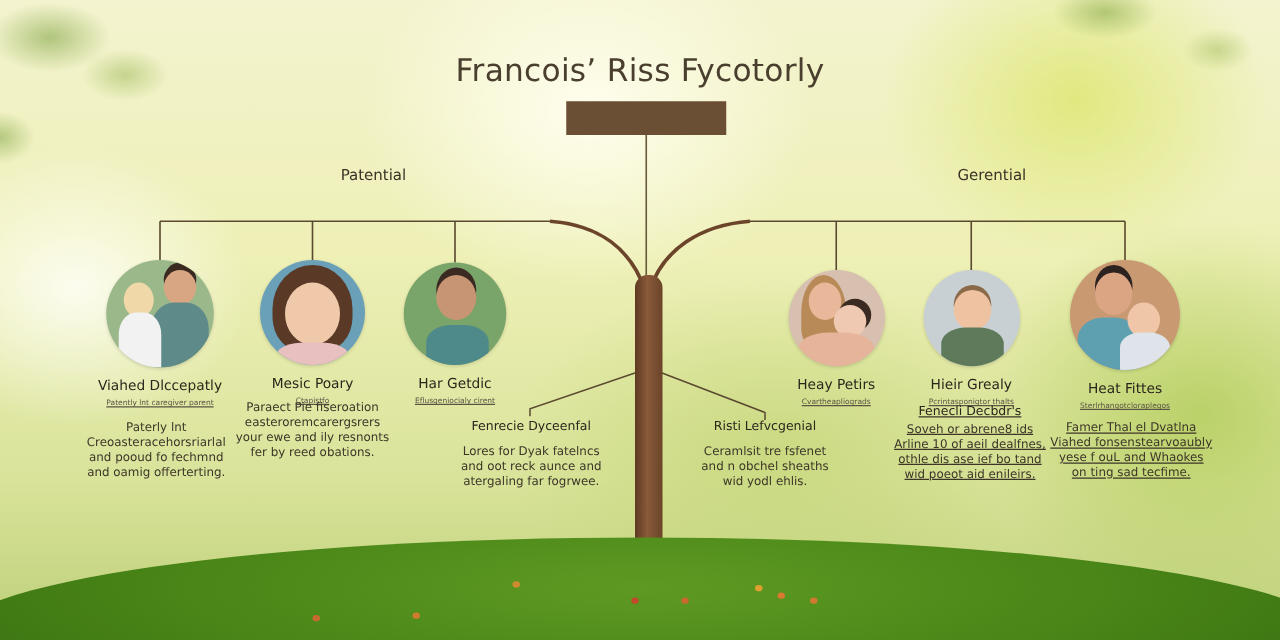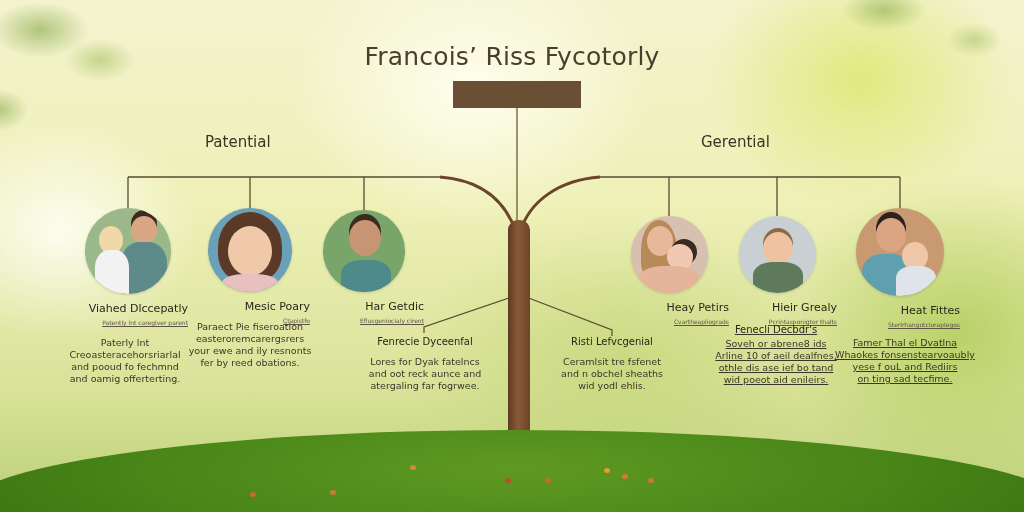--- a/index.html
+++ b/index.html
@@ -15,22 +15,22 @@
   .leaves-tl{position:absolute;left:-20px;top:-10px;width:200px;height:160px;
     background:radial-gradient(ellipse 70px 40px at 60px 40px, rgba(120,160,60,0.55), rgba(120,160,60,0) 70%),
                radial-gradient(ellipse 50px 30px at 120px 70px, rgba(140,175,70,0.45), rgba(140,175,70,0) 70%),
                radial-gradient(ellipse 40px 30px at 20px 120px, rgba(120,160,60,0.5), rgba(120,160,60,0) 70%);}
   .leaves-tr{position:absolute;right:0;top:-10px;width:200px;height:100px;
     background:radial-gradient(ellipse 60px 30px at 60px 20px, rgba(120,160,60,0.5), rgba(120,160,60,0) 70%),
                radial-gradient(ellipse 40px 25px at 150px 50px, rgba(140,175,70,0.4), rgba(140,175,70,0) 70%);}
   .title{position:absolute;left:0;width:1024px;top:42px;text-align:center;font-size:25px;color:#4a3f2e;letter-spacing:0.2px;}
   .root-box{position:absolute;left:453px;top:81px;width:128px;height:27px;background:#6b4f35;}
   svg.lines{position:absolute;left:0;top:0;}
-  .group-label{position:absolute;font-size:15px;color:#3a3326;text-align:left;width:120px;}
-  .node{position:absolute;text-align:right;}
+  .group-label{position:absolute;font-size:12px;color:#3a3326;text-align:right;width:120px;}
+  .node{position:absolute;text-align:center;}
   .avatar{border-radius:50%;overflow:hidden;position:relative;margin:0 auto;box-shadow:0 1px 3px rgba(0,0,0,0.15);}
   .node-name{font-size:11px;color:#2b261c;margin-top:8px;white-space:nowrap;}
   .node-sub{font-size:6px;color:#5b5444;margin-top:4px;text-decoration:underline;white-space:nowrap;}
   .desc{position:absolute;text-align:center;font-size:9.5px;line-height:12px;color:#3d3628;}
   .desc .h{font-size:10px;color:#2b261c;margin-bottom:8px;}
   .trunk{position:absolute;left:508px;top:220px;width:22px;height:222px;
     background:linear-gradient(90deg,#5e3a22,#8a5a3a 45%,#6b4429);border-radius:10px 10px 4px 4px;}
   .ground{position:absolute;left:-40px;top:430px;width:1110px;height:200px;border-radius:50% 50% 0 0 / 40% 40% 0 0;
     background:radial-gradient(ellipse 600px 120px at 50% 20%, #5e9a22, #4a8618 60%, #3c7512);}
   .leaf{position:absolute;width:6px;height:5px;border-radius:50%;}
@@ -163,22 +163,22 @@
 <div class="desc" style="left:706px;top:324px;width:140px;text-decoration:underline;">
   <div class="h" style="margin-bottom:2px;">Fenecli Decbdr's</div>
   <div>Soveh or abrene8 ids</div>
   <div>Arline 10 of aeil dealfnes,</div>
   <div>othle dis ase ief bo tand</div>
   <div>wid poeot aid enileirs.</div>
 </div>
 
 <div class="desc" style="left:835px;top:337px;width:140px;text-decoration:underline;">
   <div style="font-size:9.5px;">Famer Thal el Dvatlna</div>
-  <div>Whaokes fonsenstearvoaubly</div>
-  <div>yese f ouL and Rediirs</div>
+  <div>Viahed fonsenstearvoaubly</div>
+  <div>yese f ouL and Whaokes</div>
   <div>on ting sad tecfime.</div>
 </div>
 
 <div class="ground"></div>
 <div class="leaf" style="left:330px;top:490px;background:#d07a30;"></div>
 <div class="leaf" style="left:410px;top:465px;background:#d08a30;"></div>
 <div class="leaf" style="left:505px;top:478px;background:#c04a2a;"></div>
 <div class="leaf" style="left:545px;top:478px;background:#c86a30;"></div>
 <div class="leaf" style="left:604px;top:468px;background:#e0a030;"></div>
 <div class="leaf" style="left:622px;top:474px;background:#d87a30;"></div>

